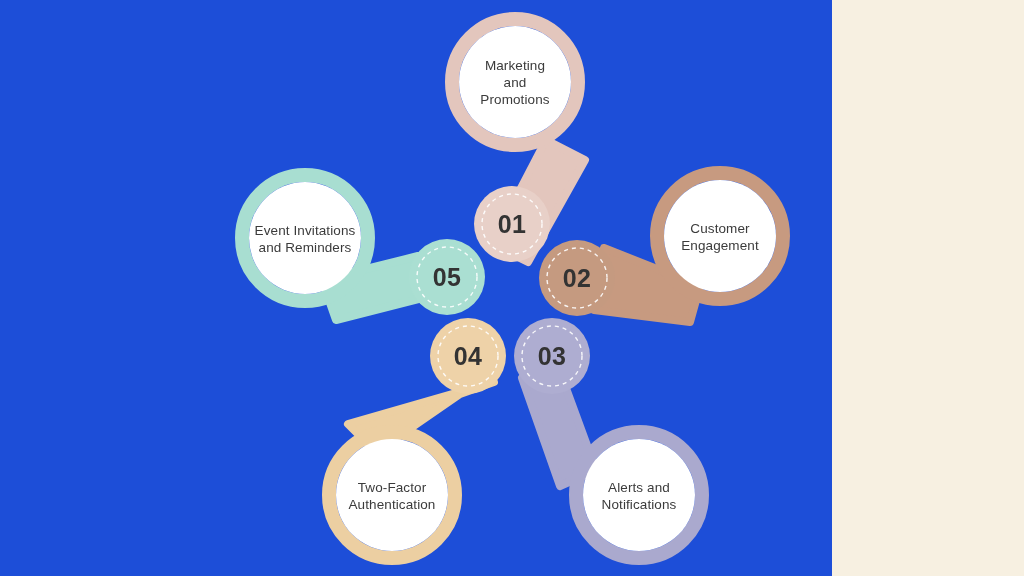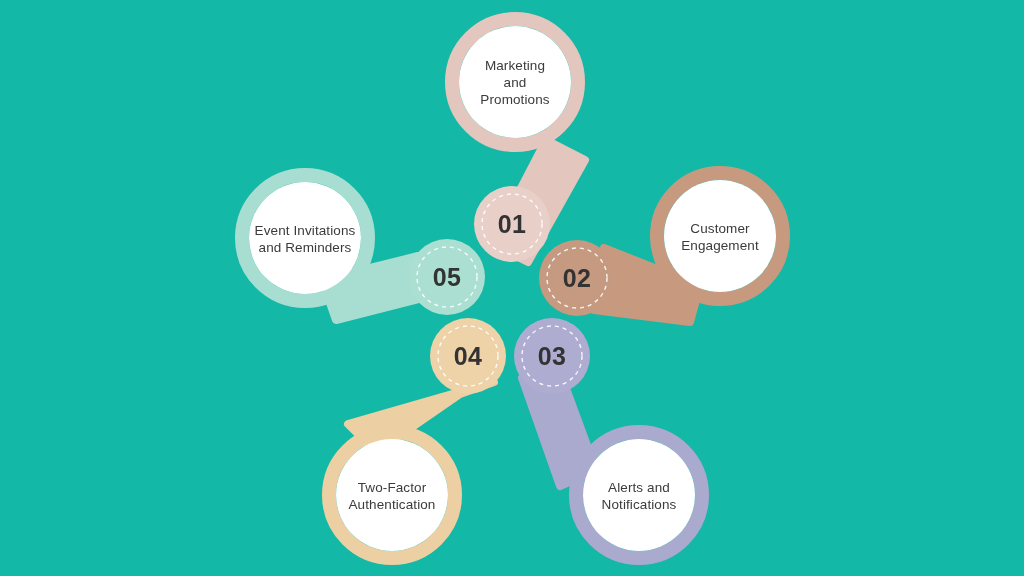--- a/index.html
+++ b/index.html
@@ -9,23 +9,23 @@
     width: 1024px;
     height: 576px;
     overflow: hidden;
   }
   body {
     background: #f7f0e1;
     font-family: "Liberation Sans", sans-serif;
   }
   #canvas {
     position: relative;
-    width: 1024px;
+    width: 832px;
     height: 576px;
-    background: #14b8a6;
+    background: #1d4ed8;
   }
   svg#diagram {
     position: absolute;
     left: 0;
     top: 0;
     width: 1024px;
     height: 576px;
     display: block;
   }
   .ring-label {

